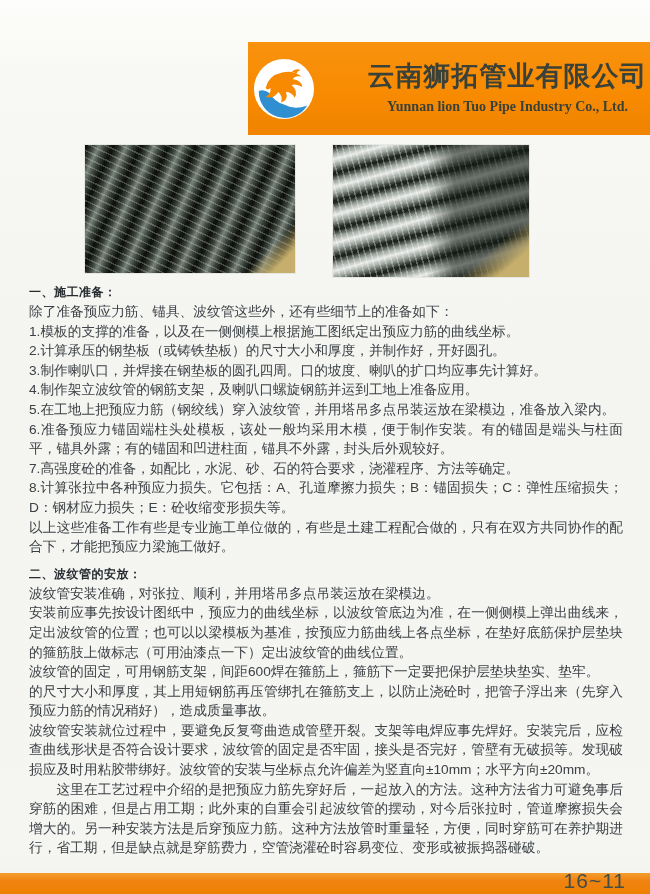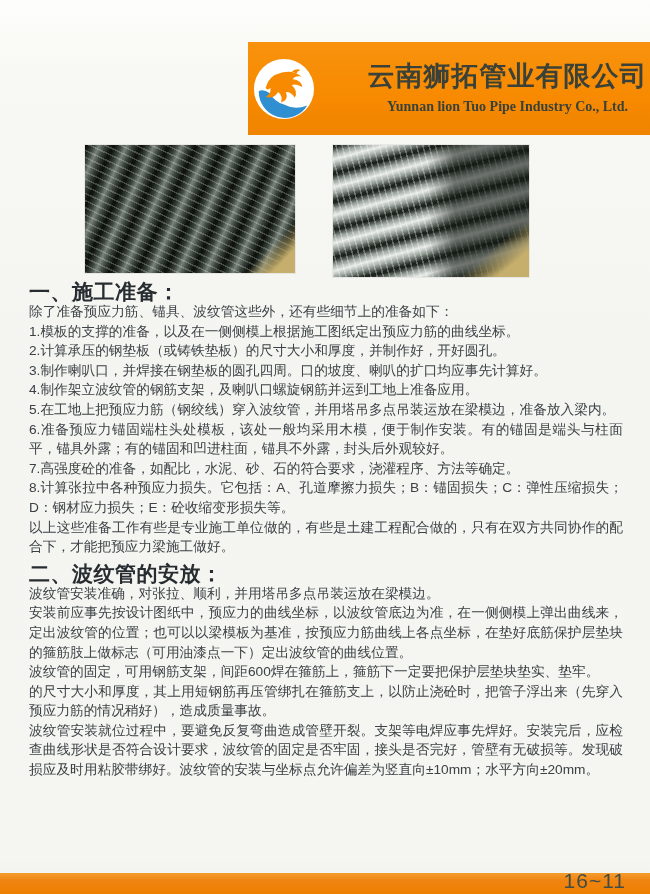--- a/index.html
+++ b/index.html
@@ -44,21 +44,21 @@
       linear-gradient(90deg,rgba(16,22,16,0) 48%,rgba(16,22,16,.55) 62%,rgba(16,22,16,.6) 100%),
       repeating-linear-gradient(75deg,rgba(255,255,255,.30) 0 1.5px,rgba(255,255,255,0) 1.5px 6px),
       repeating-linear-gradient(165deg,#1d231d 0 2px,#99a29b 8px,#e9ece9 14px,#99a29b 20px,#1d231d 27px);
   }
   
   .content{
     position:absolute;left:29px;top:282px;width:594px;
     color:#3c4146;font-size:13.7px;line-height:19.6px;text-align:justify;
   }
   .sec-heading{
-    font-weight:800;font-size:21px;color:#272c31;line-height:20px;
+    font-weight:800;font-size:12px;color:#272c31;line-height:20px;
     text-align:left;letter-spacing:.5px;
   }
   .sec-heading.second{margin-top:7px;}
   .para{margin:0;}
   .para.indent{text-indent:2em;}
   
   .footer-band{
     position:absolute;left:0;top:873px;width:650px;height:21px;
     background:linear-gradient(180deg,#f59d2e 0%,#ef8412 35%,#ee8000 100%);
   }
@@ -102,18 +102,19 @@
     <p class="para">7.高强度砼的准备，如配比，水泥、砂、石的符合要求，浇灌程序、方法等确定。</p>
     <p class="para">8.计算张拉中各种预应力损失。它包括：A、孔道摩擦力损失；B：锚固损失；C：弹性压缩损失；D：钢材应力损失；E：砼收缩变形损失等。</p>
     <p class="para">以上这些准备工作有些是专业施工单位做的，有些是土建工程配合做的，只有在双方共同协作的配合下，才能把预应力梁施工做好。</p>
 
     <div class="sec-heading second">二、波纹管的安放：</div>
     <p class="para">波纹管安装准确，对张拉、顺利，并用塔吊多点吊装运放在梁模边。</p>
     <p class="para">安装前应事先按设计图纸中，预应力的曲线坐标，以波纹管底边为准，在一侧侧模上弹出曲线来，定出波纹管的位置；也可以以梁模板为基准，按预应力筋曲线上各点坐标，在垫好底筋保护层垫块的箍筋肢上做标志（可用油漆点一下）定出波纹管的曲线位置。</p>
     <p class="para">波纹管的固定，可用钢筋支架，间距600焊在箍筋上，箍筋下一定要把保护层垫块垫实、垫牢。</p>
     <p class="para">的尺寸大小和厚度，其上用短钢筋再压管绑扎在箍筋支上，以防止浇砼时，把管子浮出来（先穿入预应力筋的情况稍好），造成质量事故。</p>
     <p class="para">波纹管安装就位过程中，要避免反复弯曲造成管壁开裂。支架等电焊应事先焊好。安装完后，应检查曲线形状是否符合设计要求，波纹管的固定是否牢固，接头是否完好，管壁有无破损等。发现破损应及时用粘胶带绑好。波纹管的安装与坐标点允许偏差为竖直向±10mm；水平方向±20mm。</p>
+    <p class="para indent">这里在工艺过程中介绍的是把预应力筋先穿好后，一起放入的方法。这种方法省力可避免事后穿筋的困难，但是占用工期；此外束的自重会引起波纹管的摆动，对今后张拉时，管道摩擦损失会增大的。另一种安装方法是后穿预应力筋。这种方法放管时重量轻，方便，同时穿筋可在养护期进行，省工期，但是缺点就是穿筋费力，空管浇灌砼时容易变位、变形或被振捣器碰破。</p>
   </div>
 
   <div class="footer-band"></div>
   <div class="page-number">16~11</div>
 
 </div>
 
 </body></html>

